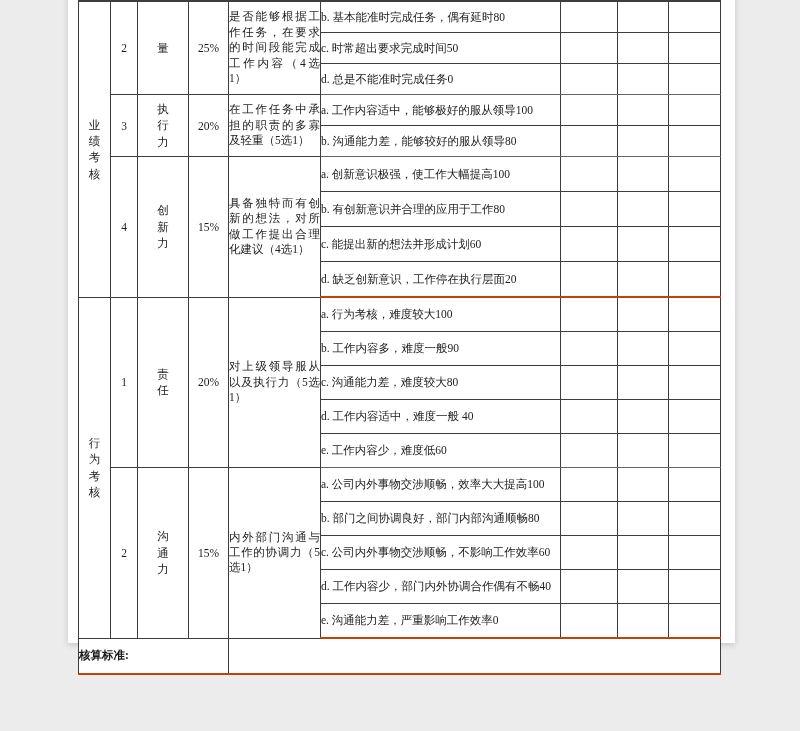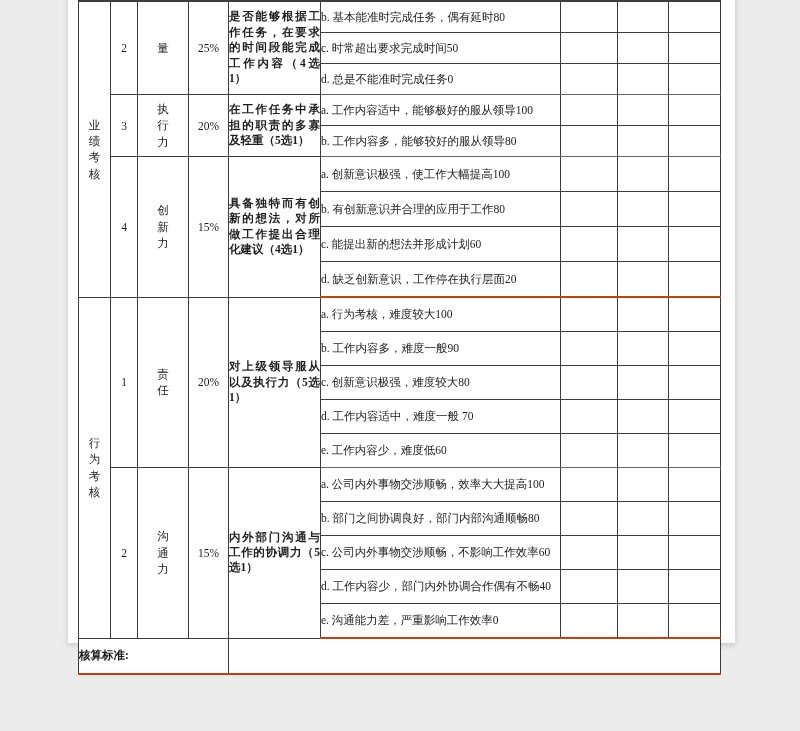--- a/index.html
+++ b/index.html
@@ -77,21 +77,20 @@
     text-align: center;
     font-size: 11px;
     margin-left: 6px;
   }
   td.desc {
     padding: 3px 4px;
     font-size: 11.5px;
     line-height: 1.34;
     text-align: justify;
     text-align-last: left;
-    font-weight: bold;
   }
   td.opt {
     padding: 4px 6px;
     font-size: 11.5px;
     line-height: 1.3;
     white-space: nowrap;
   }
   td.score {
     background: #ffffff;
   }
@@ -160,21 +159,21 @@
             <span class="stack">执行力</span>
           </td>
         <td class="wt" rowspan="2"><span>20%</span></td>
         <td class="desc" rowspan="2"><span>在工作任务中承担的职责的多寡及轻重（5选1）</span></td>
         <td class="opt" style="height:30px"><span>a. 工作内容适中，能够极好的服从领导100</span></td>
         <td class="score"></td>
         <td class="score"></td>
         <td class="score"></td>
       </tr>
       <tr class="grp-end">
-        <td class="opt" style="height:30px"><span>b. 工作内容多，能够较好的服从领导80</span></td>
+        <td class="opt" style="height:30px"><span>b. 沟通能力差，能够较好的服从领导80</span></td>
         <td class="score"></td>
         <td class="score"></td>
         <td class="score"></td>
       </tr>
 
       <tr>
         <td class="num" rowspan="4"><span>4</span></td>
         <td class="vtext" rowspan="4">
             <span class="stack">创新力</span>
           </td>
@@ -219,27 +218,27 @@
         <td class="score"></td>
         <td class="score"></td>
       </tr>
       <tr>
         <td class="opt" style="height:33px"><span>b. 工作内容多，难度一般90</span></td>
         <td class="score"></td>
         <td class="score"></td>
         <td class="score"></td>
       </tr>
       <tr>
-        <td class="opt" style="height:33px"><span>c. 创新意识极强，难度较大80</span></td>
-        <td class="score"></td>
-        <td class="score"></td>
-        <td class="score"></td>
-      </tr>
-      <tr>
-        <td class="opt" style="height:33px"><span>d. 工作内容适中，难度一般  70</span></td>
+        <td class="opt" style="height:33px"><span>c. 沟通能力差，难度较大80</span></td>
+        <td class="score"></td>
+        <td class="score"></td>
+        <td class="score"></td>
+      </tr>
+      <tr>
+        <td class="opt" style="height:33px"><span>d. 工作内容适中，难度一般  40</span></td>
         <td class="score"></td>
         <td class="score"></td>
         <td class="score"></td>
       </tr>
       <tr class="grp-end">
         <td class="opt" style="height:33px"><span>e. 工作内容少，难度低60</span></td>
         <td class="score"></td>
         <td class="score"></td>
         <td class="score"></td>
       </tr>

